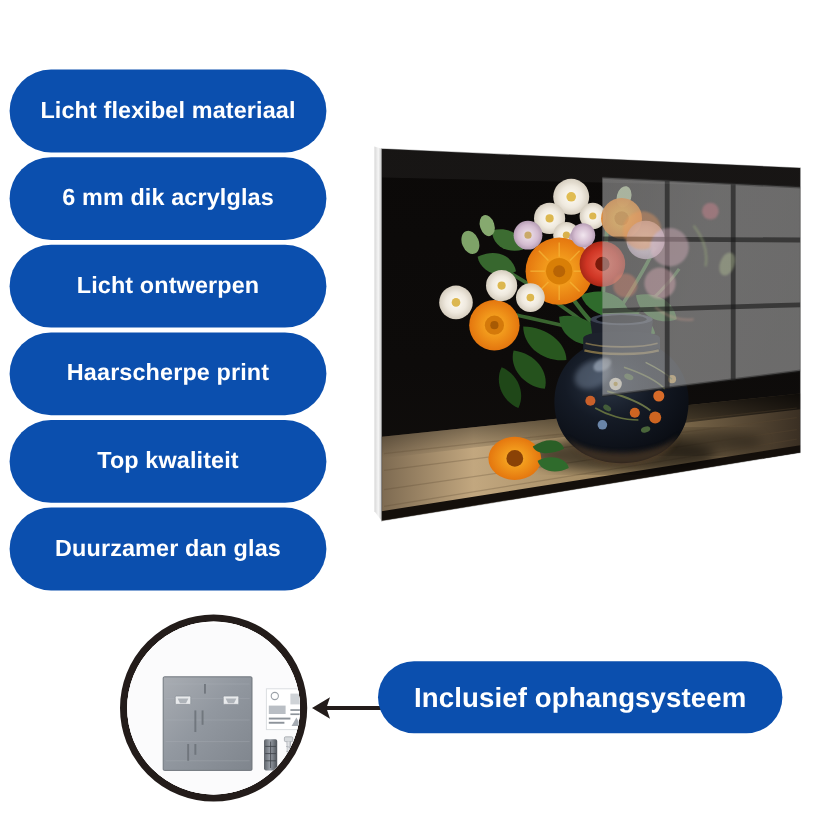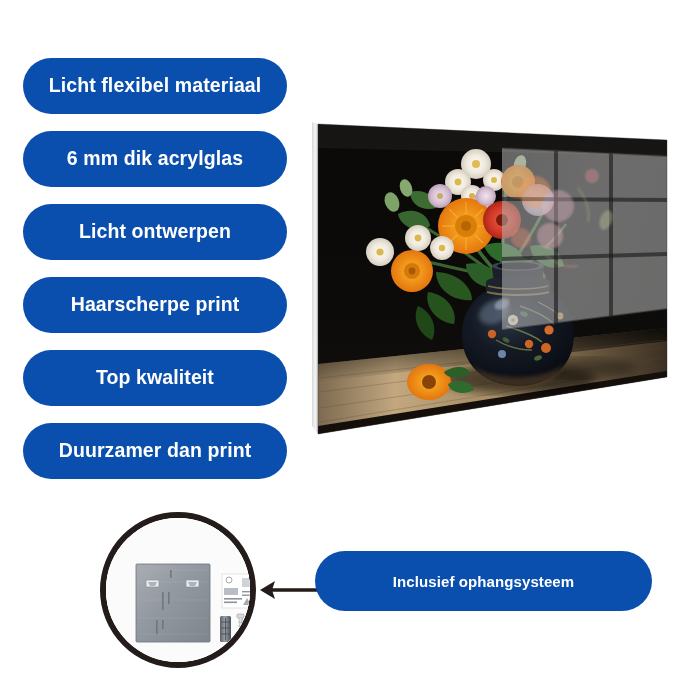--- a/index.html
+++ b/index.html
@@ -20,21 +20,21 @@
     color:#ffffff;
     border-radius:999px;
     font-weight:bold;
     letter-spacing:.1px;
     box-sizing:border-box;
     text-align:center;
     line-height:1;
     white-space:nowrap;
   }
   .feature-badge{
-    left:23px;width:264px;height:56px;
+    left:8px;width:264px;height:69px;
     font-size:19.5px;
   }
 
   
   #artwork-wrap{
     position:absolute;
     left:306px;top:96px;width:368px;height:346px;
   }
   #artwork-svg{display:block;width:368px;height:346px;}
 
@@ -57,21 +57,21 @@
     position:absolute;left:0;top:0;width:156px;height:156px;
   }
 
   
   #arrow-svg{
     position:absolute;left:252px;top:566px;width:90px;height:48px;
   }
 
   #hang-badge{
     left:315px;top:551px;width:337px;height:60px;
-    font-size:15px;
+    font-size:23px;
   }
 </style>
 </head>
 <body>
 
 <div id="root">
 
   <div class="badge feature-badge" style="top:58px">
     <span>Licht flexibel materiaal</span>
   </div>
@@ -86,21 +86,21 @@
 
   <div class="badge feature-badge" style="top:350px">
     <span>Top kwaliteit</span>
   </div>
 
   <div class="badge feature-badge" style="top:277px">
     <span>Haarscherpe print</span>
   </div>
 
   <div class="badge feature-badge" style="top:423px">
-    <span>Duurzamer dan print</span>
+    <span>Duurzamer dan glas</span>
   </div>
 
   <div id="artwork-wrap">
     <svg id="artwork-svg" viewBox="0 0 368 346" xmlns="http://www.w3.org/2000/svg">
       <defs>
 
         <clipPath id="faceClip">
           <polygon points="12,28 361,44 361,281 12,338"></polygon>
         </clipPath>
         <clipPath id="edgeClip">

